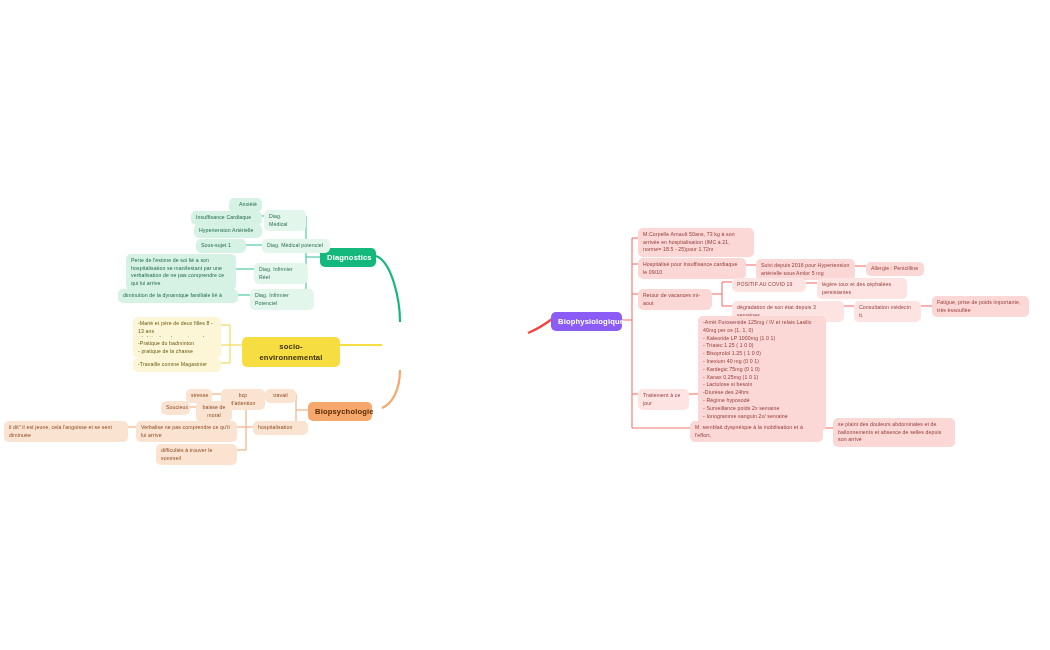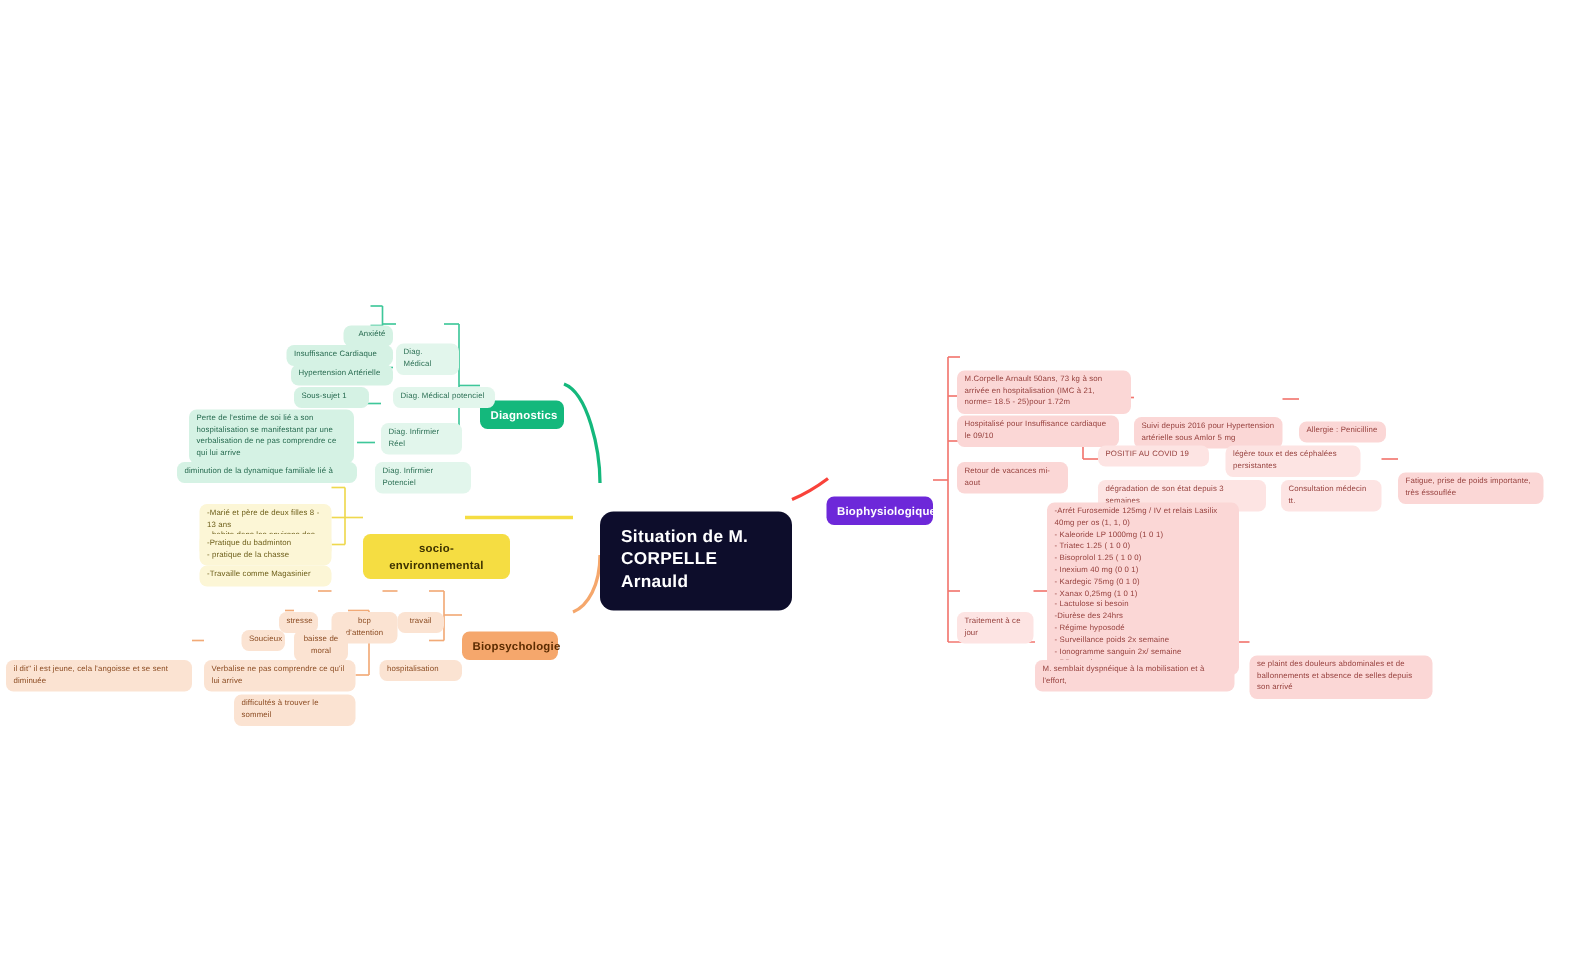--- a/index.html
+++ b/index.html
@@ -26,21 +26,20 @@
   .node {
     position: absolute;
     box-sizing: border-box;
     border-radius: 5px;
     padding: 3px 5px;
     font-size: 5.2px;
     line-height: 1.45;
     letter-spacing: 0.02em;
     color: #333;
     white-space: pre-line;
-    margin-top: 19px;
   }
   
   .root {
     background: #0d0d2b;
     color: #ffffff;
     border-radius: 9px;
     font-size: 11.5px;
     font-weight: bold;
     line-height: 1.32;
     padding: 10px 14px;
@@ -51,21 +50,21 @@
   .branch {
     font-size: 7.6px;
     font-weight: bold;
     border-radius: 5px;
     padding: 4px 7px;
     letter-spacing: 0.15px;
   }
   .branch-green  { background: #14b87c; color: #ffffff; }
   .branch-yellow { background: #f5dd42; color: #3d3200; }
   .branch-orange { background: #f5a76c; color: #5c2c00; }
-  .branch-red    { background: #6d28d9; color: #ffffff; }
+  .branch-red    { background: #8b5cf6; color: #ffffff; }
 
   
   .g1 { background: #d5f2e4; color: #24684d; }
   .g2 { background: #e2f6ec; color: #2a6e53; }
   .y1 { background: #fcf6d6; color: #6b5c17; }
   .o1 { background: #fbe3d2; color: #8a4a20; }
   .r1 { background: #fbd7d6; color: #96403d; }
   .r2 { background: #fde4e3; color: #96403d; }
 </style>
 </head>
@@ -147,22 +146,20 @@
       <path d="M 921 306 L 932 306" stroke="#f2766f"></path>
 
       <path d="M 689 394 L 698 394" stroke="#f2766f"></path>
 
       <path d="M 632 394 L 632 428" stroke="#f2766f"></path>
       <path d="M 632 428 L 690 428" stroke="#f2766f"></path>
       <path d="M 823 428 L 833 428" stroke="#f2766f"></path>
     </g>
   </svg>
 
-  <div class="node root" style="left:400px; top:322px; width:128px;">Situation de M.
-CORPELLE Arnauld</div>
 
   <div class="node branch branch-green" style="left:320px; top:248px; width:56px; text-align:center;">Diagnostics</div>
 
   <div class="node g2" style="left:264px; top:210px; width:42px;">Diag. Médical</div>
   <div class="node g1" style="left:229px; top:198px; width:33px; text-align:right;">Anxiété</div>
   <div class="node g1" style="left:191px; top:211px; width:71px;">Insuffisance Cardiaque</div>
   <div class="node g1" style="left:194px; top:224px; width:68px;">Hypertension Artérielle</div>
 
   <div class="node g2" style="left:262px; top:239px; width:68px;">Diag. Médical potenciel</div>
   <div class="node g1" style="left:196px; top:239px; width:50px;">Sous-sujet 1</div>

